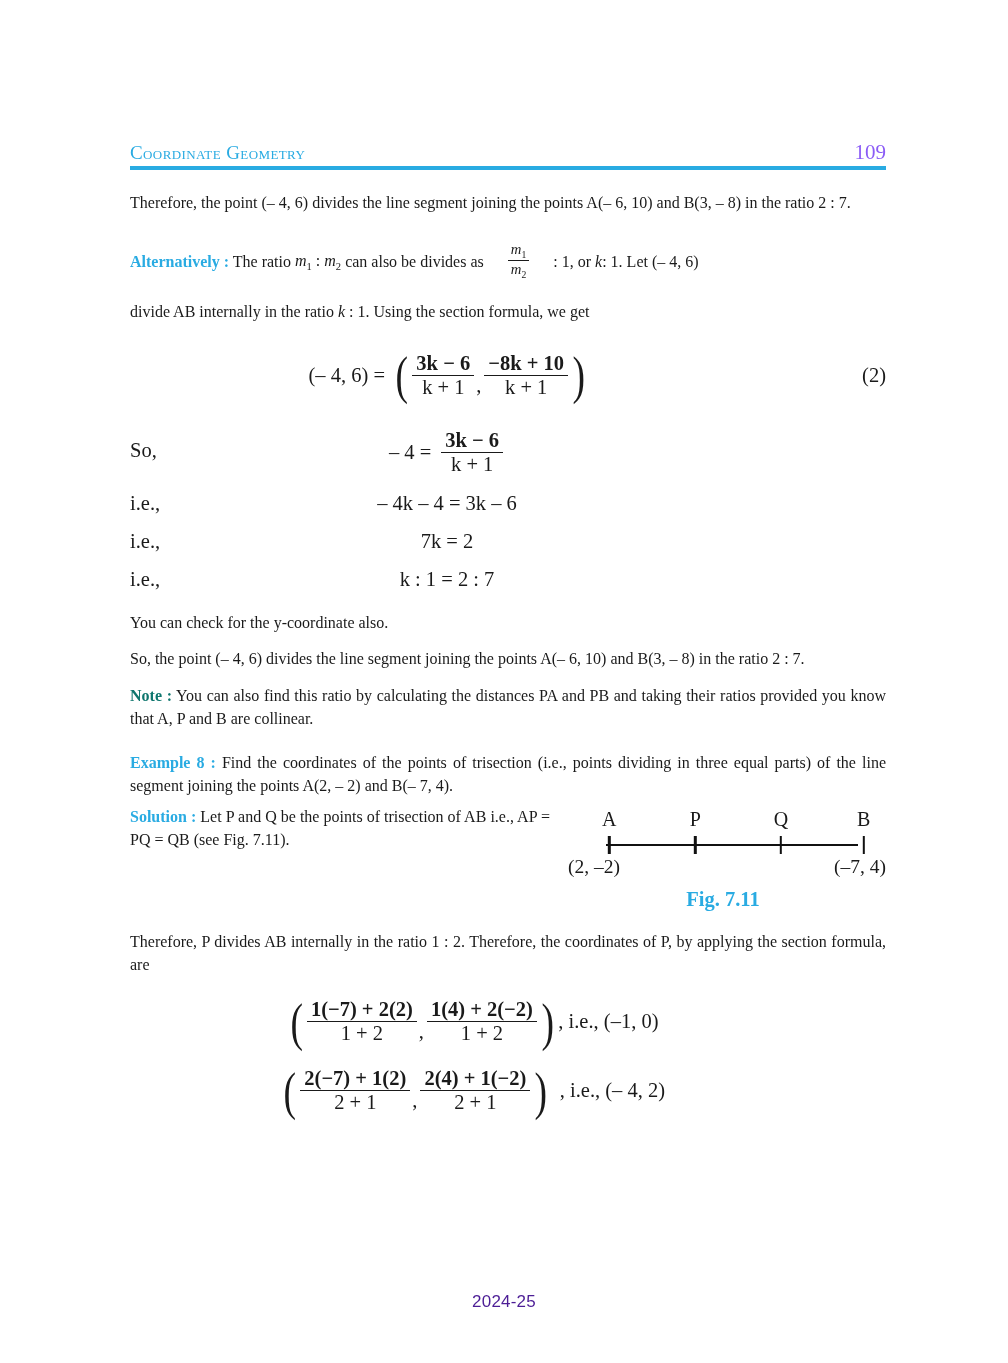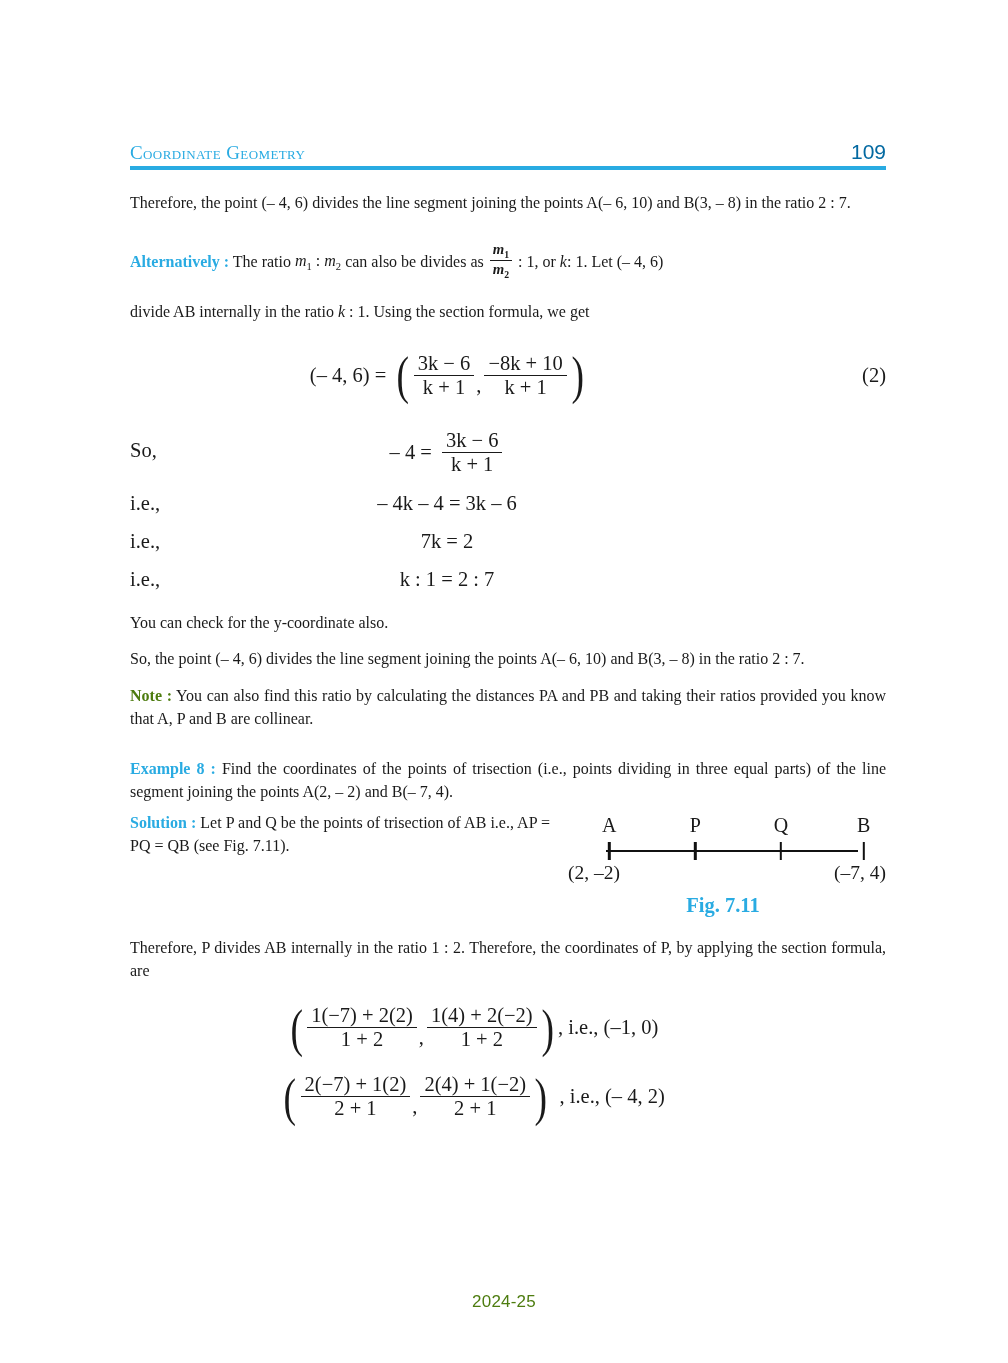--- a/index.html
+++ b/index.html
@@ -39,23 +39,23 @@
   }
   .runhead-title {
     color: #29ABE2;
     font-family: "Liberation Serif", "DejaVu Serif", serif;
     font-size: 19px;
     font-variant: small-caps;
     letter-spacing: 0.4px;
     white-space: nowrap;
   }
   .runhead-page {
-    color: #0369a1;
+    color: #8b5cf6;
     font-size: 21px;
-    font-family: Liberation Sans, sans-serif;
+    font-family: Liberation Serif, serif;
   }
   .runhead-rule {
     margin-top: 2px;
     height: 4px;
     background: #29ABE2;
     width: 100%;
   }
 
   
   p.para {
@@ -65,45 +65,44 @@
     text-align: justify;
     text-justify: inter-word;
   }
   p.para.first { margin-top: 22px; }
 
   .lead-blue {
     color: #29ABE2;
     font-weight: bold;
   }
   .lead-black {
-    color: #4d7c0f;
+    color: #0f766e;
     font-weight: bold;
   }
   i, .it { font-style: italic; }
   sub { font-size: 0.66em; }
 
   
   .frac {
     display: inline-block;
     vertical-align: -0.52em;
     text-align: center;
     line-height: 1.12;
     margin: 0 2px;
   }
-  .frac > .num { display: block; padding: 0 4px; }
+  .frac > .num { display: block; padding: 0 4px; font-weight: bold; }
   .frac > .den { display: block; padding: 0 4px; border-top: 1.4px solid #1a1a1a; }
 
   .frac-sm {
     display: inline-block;
     vertical-align: -0.55em;
     text-align: right;
     line-height: 1.1;
     font-size: 0.92em;
-    margin: 0 2px;
-    font-weight: bold;
+    margin: 0 20px;
   }
   .frac-sm > .num { display: block; padding: 0 3px; }
   .frac-sm > .den { display: block; padding: 0 3px; border-top: 1.3px solid #1a1a1a; }
 
   
   .bigparen {
     display: inline-block;
     font-size: 2.55em;
     line-height: 0;
     vertical-align: -0.34em;
@@ -212,21 +211,21 @@
 
   
   .footer {
     position: absolute;
     left: 0;
     right: 0;
     top: 1292px;
     text-align: center;
     font-family: "Liberation Sans", "DejaVu Sans", sans-serif;
     font-size: 17px;
-    color: #4d7c0f;
+    color: #4c1d95;
     letter-spacing: 0.2px;
   }
 
   .clear { clear: both; }
   .nowrap { white-space: nowrap; }
 </style>
 </head>
 <body>
 
 <div class="page">
@@ -308,21 +307,21 @@
       <span>You can check for the y-coordinate also.</span>
     </p>
 
     <p class="para">So, the point (– 4, 6) divides the line segment joining the points A(– 6, 10) and B(3, – 8) in the ratio 2 : 7.</p>
 
     <p class="para">
       <span class="lead-black">Note :</span>
       <span>You can also find this ratio by calculating the distances PA and PB and taking their ratios provided you know that A, P and B are collinear.</span>
     </p>
 
-    <p class="para" style="margin-top:28px;">
+    <p class="para" style="margin-top:22px;">
       <span class="lead-blue">Example 8 :</span>
       <span>Find the coordinates of the points of trisection (i.e., points dividing in three equal parts) of the line segment joining the points A(2, – 2) and B(– 7, 4).</span>
     </p>
 
     <div class="fig-wrap">
       <div class="fig-labels-top">
         <span style="left:13%;">A</span>
         <span style="left:40%;">P</span>
         <span style="left:67%;">Q</span>
         <span style="left:93%;">B</span>

